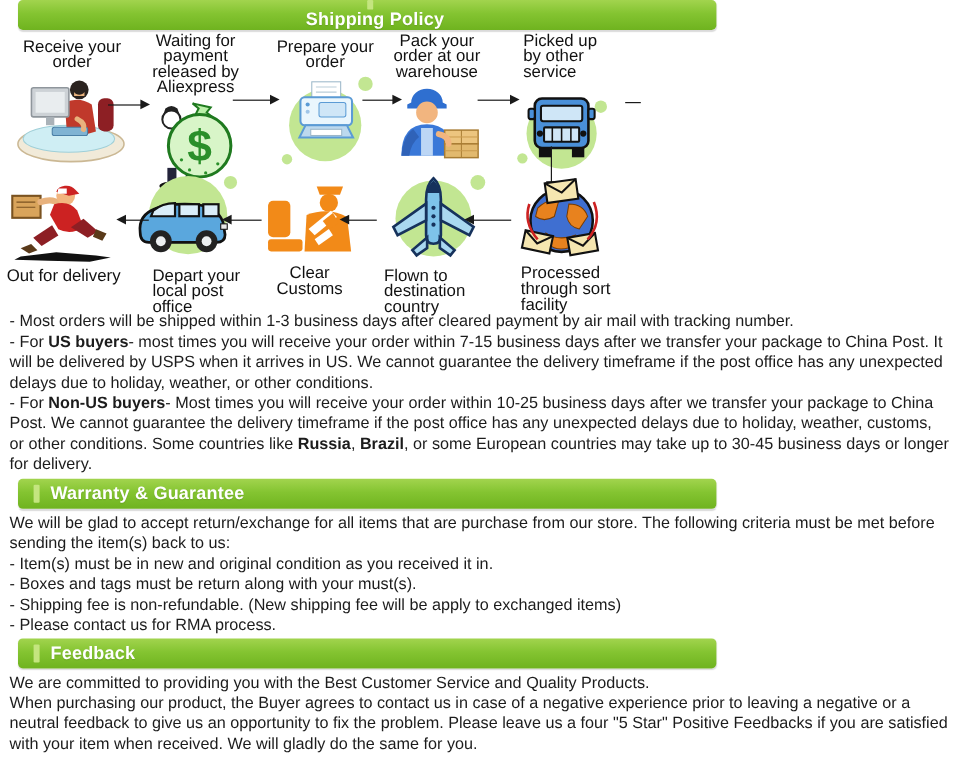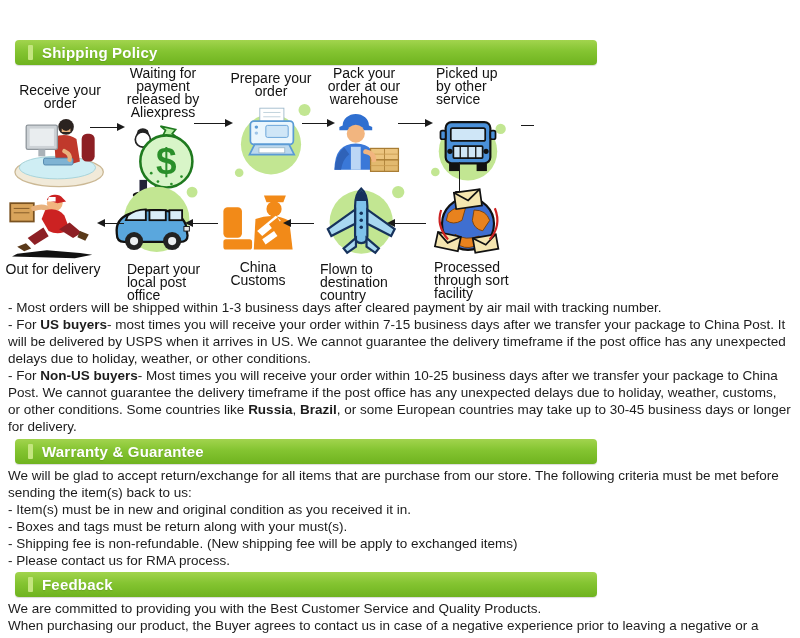--- a/index.html
+++ b/index.html
@@ -23,21 +23,21 @@
     padding-left:13px;
   }
   .banner .accent{
     width:5px;height:15px;margin-right:9px;
     background:#c4e57f;border-radius:1px;
   }
   .banner .btitle{
     color:#ffffff;font-size:15px;font-weight:600;letter-spacing:.2px;
     text-shadow:0 1px 1px rgba(0,0,0,0.12);
   }
-  .banner.b1{margin-top:40px;}
+  .banner.b1{flex-direction:column;}
   .banner.b2{margin-top:4px;}
   .banner.b3{margin-top:3px;}
 
   
   .diagram{position:relative;height:231px;width:800px;}
   .cell{position:absolute;text-align:center;}
   .cell .lbl{
     font-size:14px;line-height:13px;color:#111;
   }
   .cell.row1 .lbl{margin-bottom:2px;}
@@ -71,21 +71,21 @@
 
 <div class="page">
 
   <div class="banner b1">
     <span class="accent"></span>
     <span class="btitle">Shipping Policy</span>
   </div>
 
   <div class="diagram">
 
-    <div class="cell row1" style="left:8px;top:6px;width:104px;margin-top:12px;">
+    <div class="cell row1" style="left:8px;top:6px;width:104px;">
       <div class="lbl" style="height:28px;display:flex;align-items:center;justify-content:center;">Receive your order</div>
       <svg class="icon-wrap" width="96" height="78" viewBox="0 0 110 90">
         <ellipse cx="54" cy="68" rx="51" ry="17" fill="#f1ead9" stroke="#cbb894" stroke-width="1.5"></ellipse>
         <ellipse cx="52" cy="63" rx="44" ry="13" fill="#cfeef4" stroke="#9fcfd8"></ellipse>
         <rect x="80" y="24" width="15" height="32" rx="6" fill="#8d1f24"></rect>
         <path d="M48,28 Q62,22 74,30 L78,56 Q62,62 50,56 Z" fill="#c0392b"></path>
         <circle cx="62" cy="16" r="9" fill="#2b2320"></circle>
         <path d="M57,18 a6,6 0 0 0 10,0 v4 h-10 z" fill="#e8b27d"></path>
         <rect x="16" y="14" width="36" height="28" rx="2" fill="#cdd2d6" stroke="#8f969c" stroke-width="1.5"></rect>
         <rect x="20" y="18" width="28" height="20" fill="#e9edef"></rect>
@@ -217,21 +217,21 @@
       <svg class="icon-wrap" width="76" height="68" viewBox="0 0 90 78">
         <rect x="4" y="18" width="22" height="36" rx="5" fill="#f28a18"></rect>
         <rect x="4" y="56" width="34" height="12" rx="3" fill="#f28a18"></rect>
         <path d="M52,4 h26 l-3,8 h-20 z" fill="#f28a18"></path>
         <circle cx="64" cy="20" r="9" fill="#f28a18"></circle>
         <path d="M42,32 q22,-8 40,2 l4,34 h-46 z" fill="#f28a18"></path>
         <path d="M44,46 l22,-18 6,6 -22,18 z" fill="#ffffff"></path>
         <path d="M58,38 l10,-8 6,10 -10,6 z" fill="#f28a18"></path>
         <path d="M50,56 l14,-10 4,6 -14,10 z" fill="#ffffff"></path>
       </svg>
-      <div class="lbl">China Customs</div>
+      <div class="lbl">Clear Customs</div>
     </div>
 
     <div class="cell row2" style="left:312px;top:118px;width:102px;">
       <svg class="icon-wrap" width="88" height="78" viewBox="0 0 100 88">
         <circle cx="48" cy="44" r="36" fill="#c2e692"></circle>
         <circle cx="90" cy="10" r="7" fill="#c2e692"></circle>
         <path d="M48,6 q7,6 7,20 l0,34 q0,8 -7,8 q-7,0 -7,-8 l0,-34 q0,-14 7,-20 z" fill="#7ec3ea" stroke="#16325c" stroke-width="2.5"></path>
         <path d="M41,30 L10,52 L14,60 L41,46 Z" fill="#a9d8f0" stroke="#16325c" stroke-width="2.5"></path>
         <path d="M55,30 L86,52 L82,60 L55,46 Z" fill="#a9d8f0" stroke="#16325c" stroke-width="2.5"></path>
         <path d="M42,62 L28,74 L32,79 L42,72 Z" fill="#a9d8f0" stroke="#16325c" stroke-width="2.5"></path>

